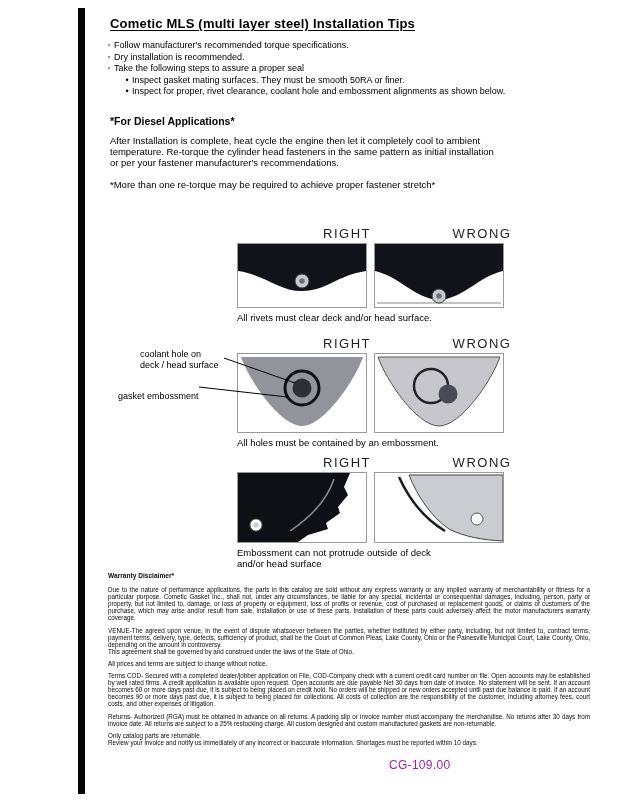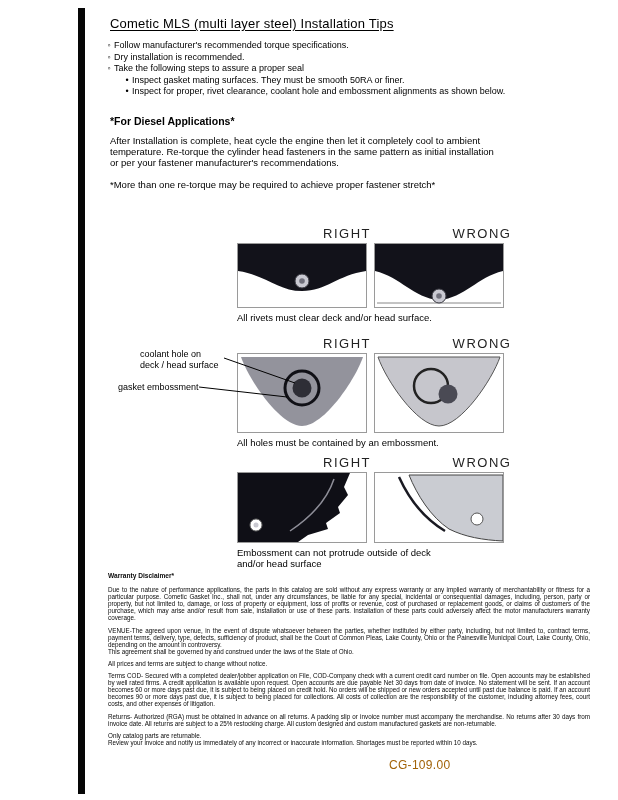--- a/index.html
+++ b/index.html
@@ -2,21 +2,21 @@
 <html><head>
 <meta charset="utf-8">
 <style>
   html,body{margin:0;padding:0;}
   body{width:618px;height:800px;background:#ffffff;font-family:"Liberation Sans",sans-serif;color:#000;}
   .page{position:relative;width:618px;height:800px;background:#fff;overflow:hidden;}
   .spine{position:absolute;left:78px;top:8px;width:7px;height:786px;background:#060606;}
 
   
   .top-section{position:absolute;left:96px;top:16px;width:496px;}
-  .title{font-size:13px;font-weight:normal;text-decoration:underline;text-underline-offset:2px;margin:0 0 0 14px;letter-spacing:.2px;}
+  .title{font-size:13px;font-weight:bold;text-decoration:underline;text-underline-offset:2px;margin:0 0 0 14px;letter-spacing:.2px;}
   .tips{margin:9px 0 0 8px;font-size:9px;line-height:11.5px;text-align:center;}
   .tip{display:flex;}
   .tip .bullet{flex:0 0 10px;}
   .tip.sub{margin-left:18px;}
   .bullet.open::before{content:"◦";}
   .bullet.filled::before{content:"•";}
   .diesel-heading{font-size:10.5px;font-weight:bold;margin:17px 0 0 14px;}
   .para{font-size:9.5px;line-height:11px;margin:8px 0 0 14px;width:478px;}
   .pre{white-space:pre-line;}
   .note{margin-top:11px;}
@@ -25,29 +25,29 @@
   .diagrams{position:absolute;left:96px;top:226px;width:496px;}
   .diagram{position:relative;margin-bottom:13px;}
   .diagram.tight{margin-bottom:7px;}
   .rw-row{display:flex;margin-left:141px;gap:7px;justify-content:center;}
   .rw{width:128px;text-align:center;font-size:13px;letter-spacing:1.5px;color:#222;}
   .box-row{display:flex;margin-left:141px;gap:7px;margin-top:2px;}
   .dbox{display:block;background:#fff;border:1px solid #9a9a9a;}
   .caption{font-size:9.5px;line-height:11px;margin:4px 0 0 141px;}
   .diag-label{position:absolute;font-size:9px;line-height:10.5px;white-space:pre-line;}
   .lbl-coolant{left:44px;top:13px;}
-  .lbl-emboss{left:22px;top:46px;}
+  .lbl-emboss{left:22px;top:55px;}
   .leader-overlay{position:absolute;left:0;top:0;width:496px;height:110px;pointer-events:none;}
 
   
   .legal{position:absolute;left:108px;top:572px;width:482px;font-size:6.3px;line-height:7.1px;color:#0a0a0a;}
   .legal-heading{font-size:6.6px;font-weight:bold;margin:0 0 7px 0;}
   .legal p{margin:0 0 5px 0;text-align:justify;}
 
-  .footer-code{position:absolute;left:389px;top:758px;font-size:12px;letter-spacing:.3px;color:#a16207;}
+  .footer-code{position:absolute;left:389px;top:758px;font-size:12px;letter-spacing:.3px;color:#a21caf;}
 </style>
 </head>
 <body>
 
 <div class="page">
   <div class="spine"></div>
 
   <div class="top-section">
     <h1 class="title">Cometic MLS (multi layer steel) Installation Tips</h1>
 

